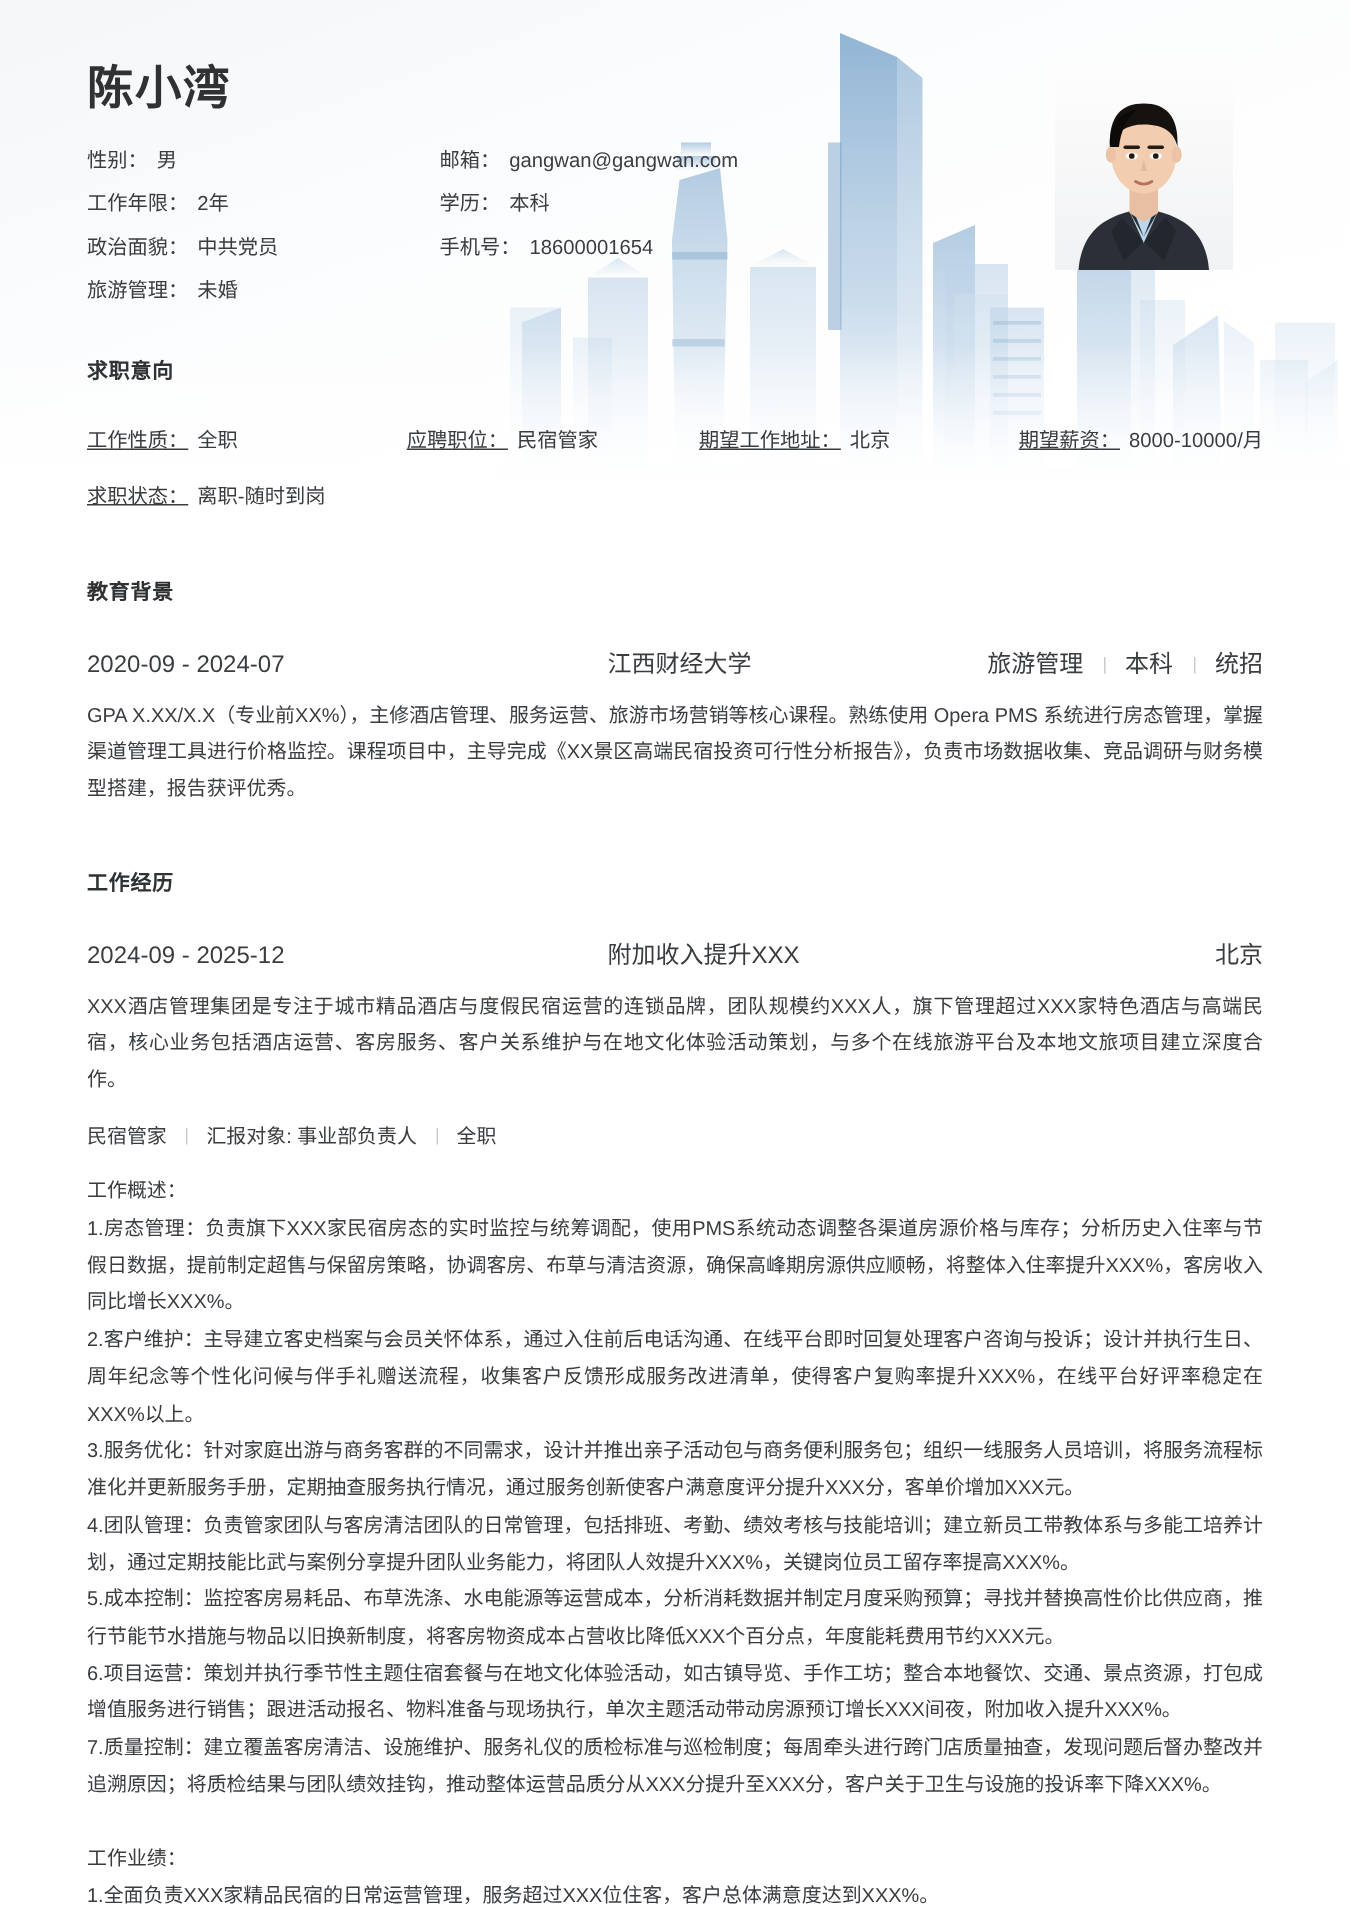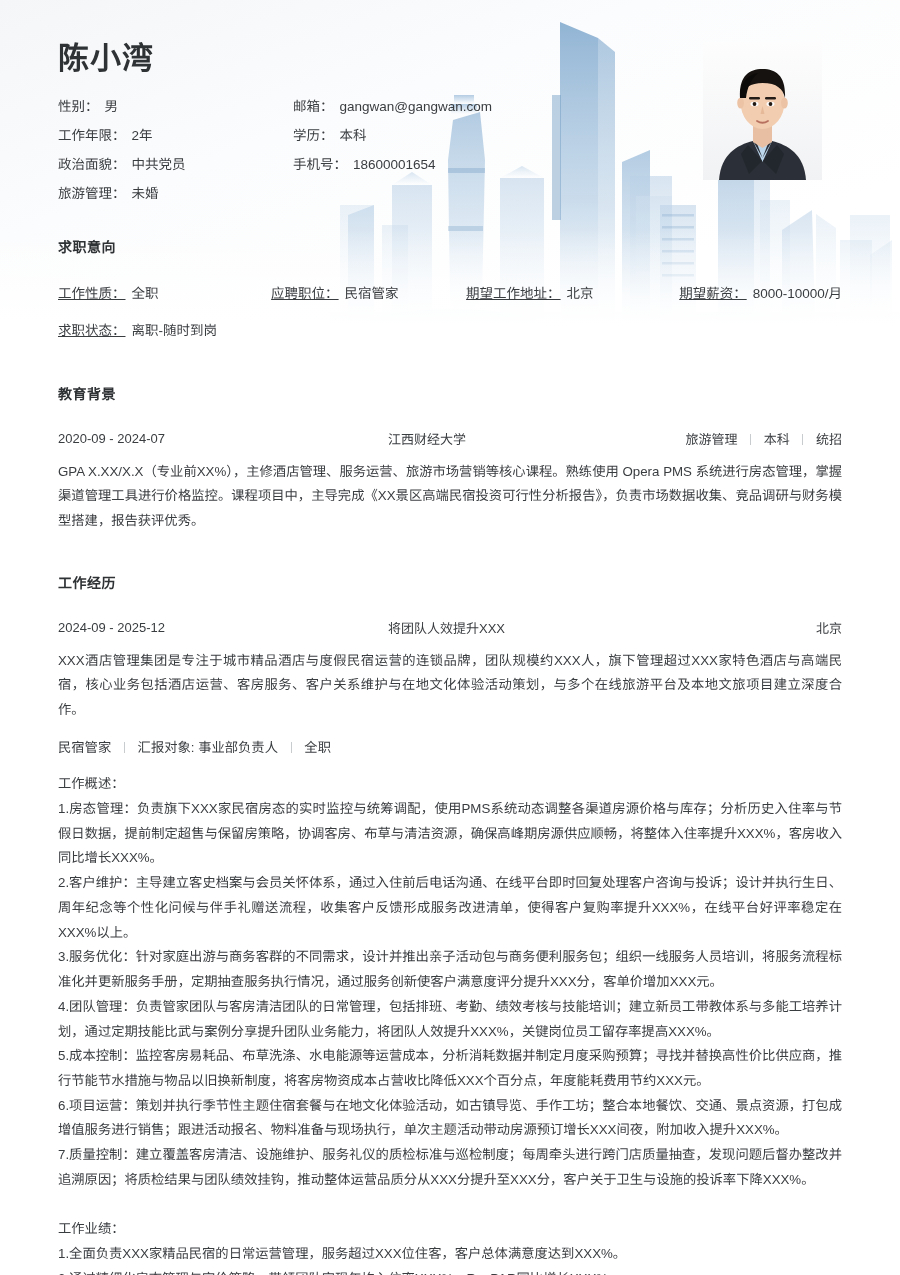--- a/index.html
+++ b/index.html
@@ -110,24 +110,25 @@
   .intent-item.c1 { width: 235px; }
   .intent-item.c2 { width: 215px; }
   .intent-item.c3 { width: 235px; }
   .intent-item.c4 { width: auto; }
   .intent-label { color:#3a3d40;text-decoration:underline; }
   .intent-value { color:#3a3d40; margin-left: 6px; }
 
   
   .exp-head {
     display: flex;
-    align-items: center;
+    align-items: flex-end;
     margin-top: 26px;
-    font-size: 13px;
+    font-size: 16px;
     color: #3a3d40;
+    gap: 17px;
   }
   .exp-date { width: 330px; white-space: nowrap; }
   .exp-org  { flex: 1; text-align: left; white-space: nowrap; }
   .exp-meta { white-space: nowrap; text-align: right; }
 
   .meta-sep {
     display: inline-block;
     width: 1px;
     height: 11px;
     background: #c9cccf;
@@ -367,21 +368,21 @@
         <span>统招</span>
       </div>
     </div>
 
     <p class="para">GPA X.XX/X.X（专业前XX%），主修酒店管理、服务运营、旅游市场营销等核心课程。熟练使用 Opera PMS 系统进行房态管理，掌握渠道管理工具进行价格监控。课程项目中，主导完成《XX景区高端民宿投资可行性分析报告》，负责市场数据收集、竞品调研与财务模型搭建，报告获评优秀。</p>
 
     <h2 class="section-title sec-work">工作经历</h2>
 
     <div class="exp-head">
       <div class="exp-date">2024-09 - 2025-12</div>
-      <div class="exp-org">将团队人效提升XXX</div>
+      <div class="exp-org">附加收入提升XXX</div>
       <div class="exp-meta">北京</div>
     </div>
 
     <p class="para">XXX酒店管理集团是专注于城市精品酒店与度假民宿运营的连锁品牌，团队规模约XXX人，旗下管理超过XXX家特色酒店与高端民宿，核心业务包括酒店运营、客房服务、客户关系维护与在地文化体验活动策划，与多个在线旅游平台及本地文旅项目建立深度合作。</p>
 
     <div class="role-line">
       <span>民宿管家</span>
       <span class="meta-sep"></span>
       <span>汇报对象: 事业部负责人</span>
       <span class="meta-sep"></span>

